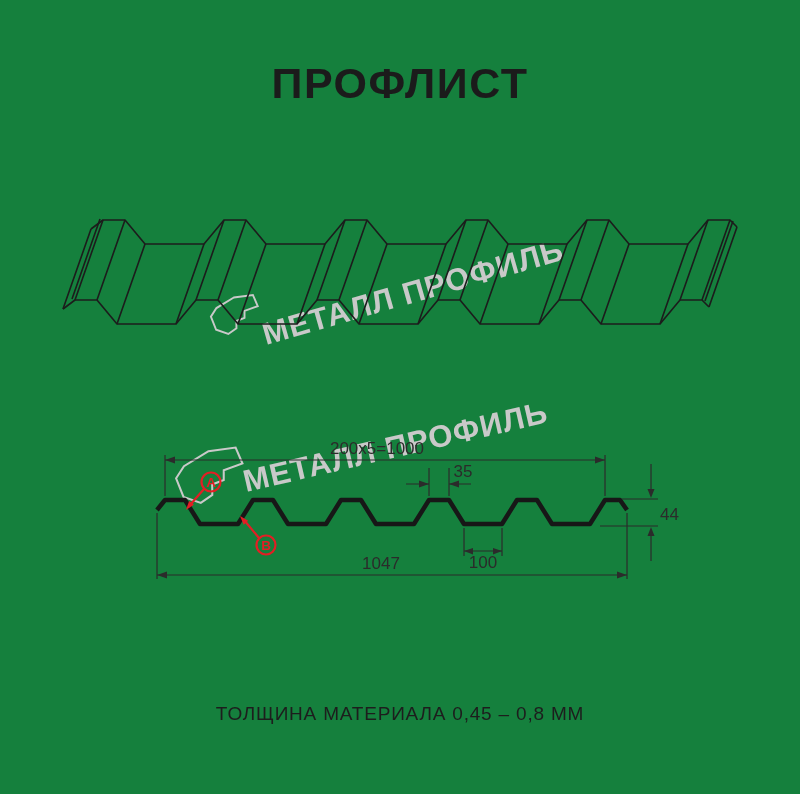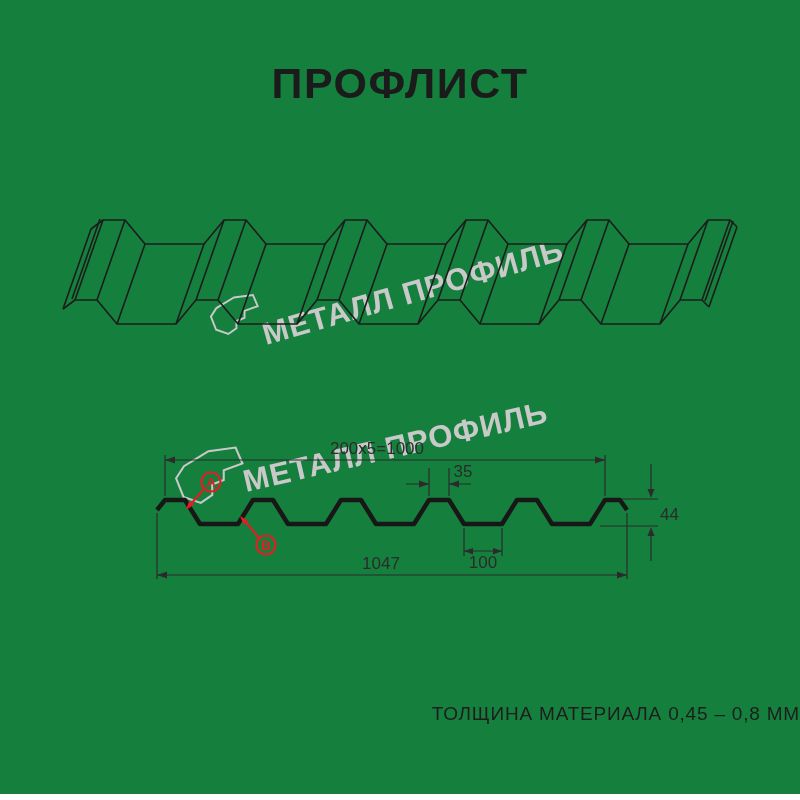--- a/index.html
+++ b/index.html
@@ -1,21 +1,21 @@
 <!DOCTYPE html>
 <html><head>
 <meta charset="utf-8">
 <style>
   html,body{margin:0;padding:0;background:#ffffff;}
   .page{position:relative;width:800px;height:794px;background:#15803d;overflow:hidden;
         font-family:"Liberation Sans",sans-serif;}
   .hdr{position:absolute;top:62px;left:0;width:800px;text-align:center;}
   .hdr .title{font-size:43px;font-weight:800;letter-spacing:1.5px;color:#1b1b1b;line-height:1.0;}
   .hdr .subtitle{margin-top:7px;font-size:18px;font-weight:700;letter-spacing:1px;color:#222;}
-  .ftr{position:absolute;top:703px;left:0;width:800px;text-align:right;
+  .ftr{position:absolute;top:703px;left:0;width:800px;text-align:center;
        font-size:19px;font-weight:500;letter-spacing:0.8px;color:#1d1d1d;}
   svg{position:absolute;left:0;top:0;}
   .wm-text{font-family:"Liberation Sans",sans-serif;font-weight:700;font-size:31px;
            fill:#c9c9c9;letter-spacing:1px;}
   .dim-text{font-family:"Liberation Sans",sans-serif;font-size:17px;fill:#2b2b2b;}
   .callout-text{font-family:"Liberation Sans",sans-serif;font-size:13.5px;font-weight:700;fill:#e31e24;}
   .thin{stroke:#2b2b2b;stroke-width:1.2;fill:none;}
   .arrow{fill:#2b2b2b;stroke:none;}
   .line3d{stroke:#1c1c1c;stroke-width:1.6;fill:none;stroke-linejoin:round;}
   .profile2d{stroke:#171717;stroke-width:4.5;fill:none;stroke-linejoin:round;stroke-linecap:butt;}

